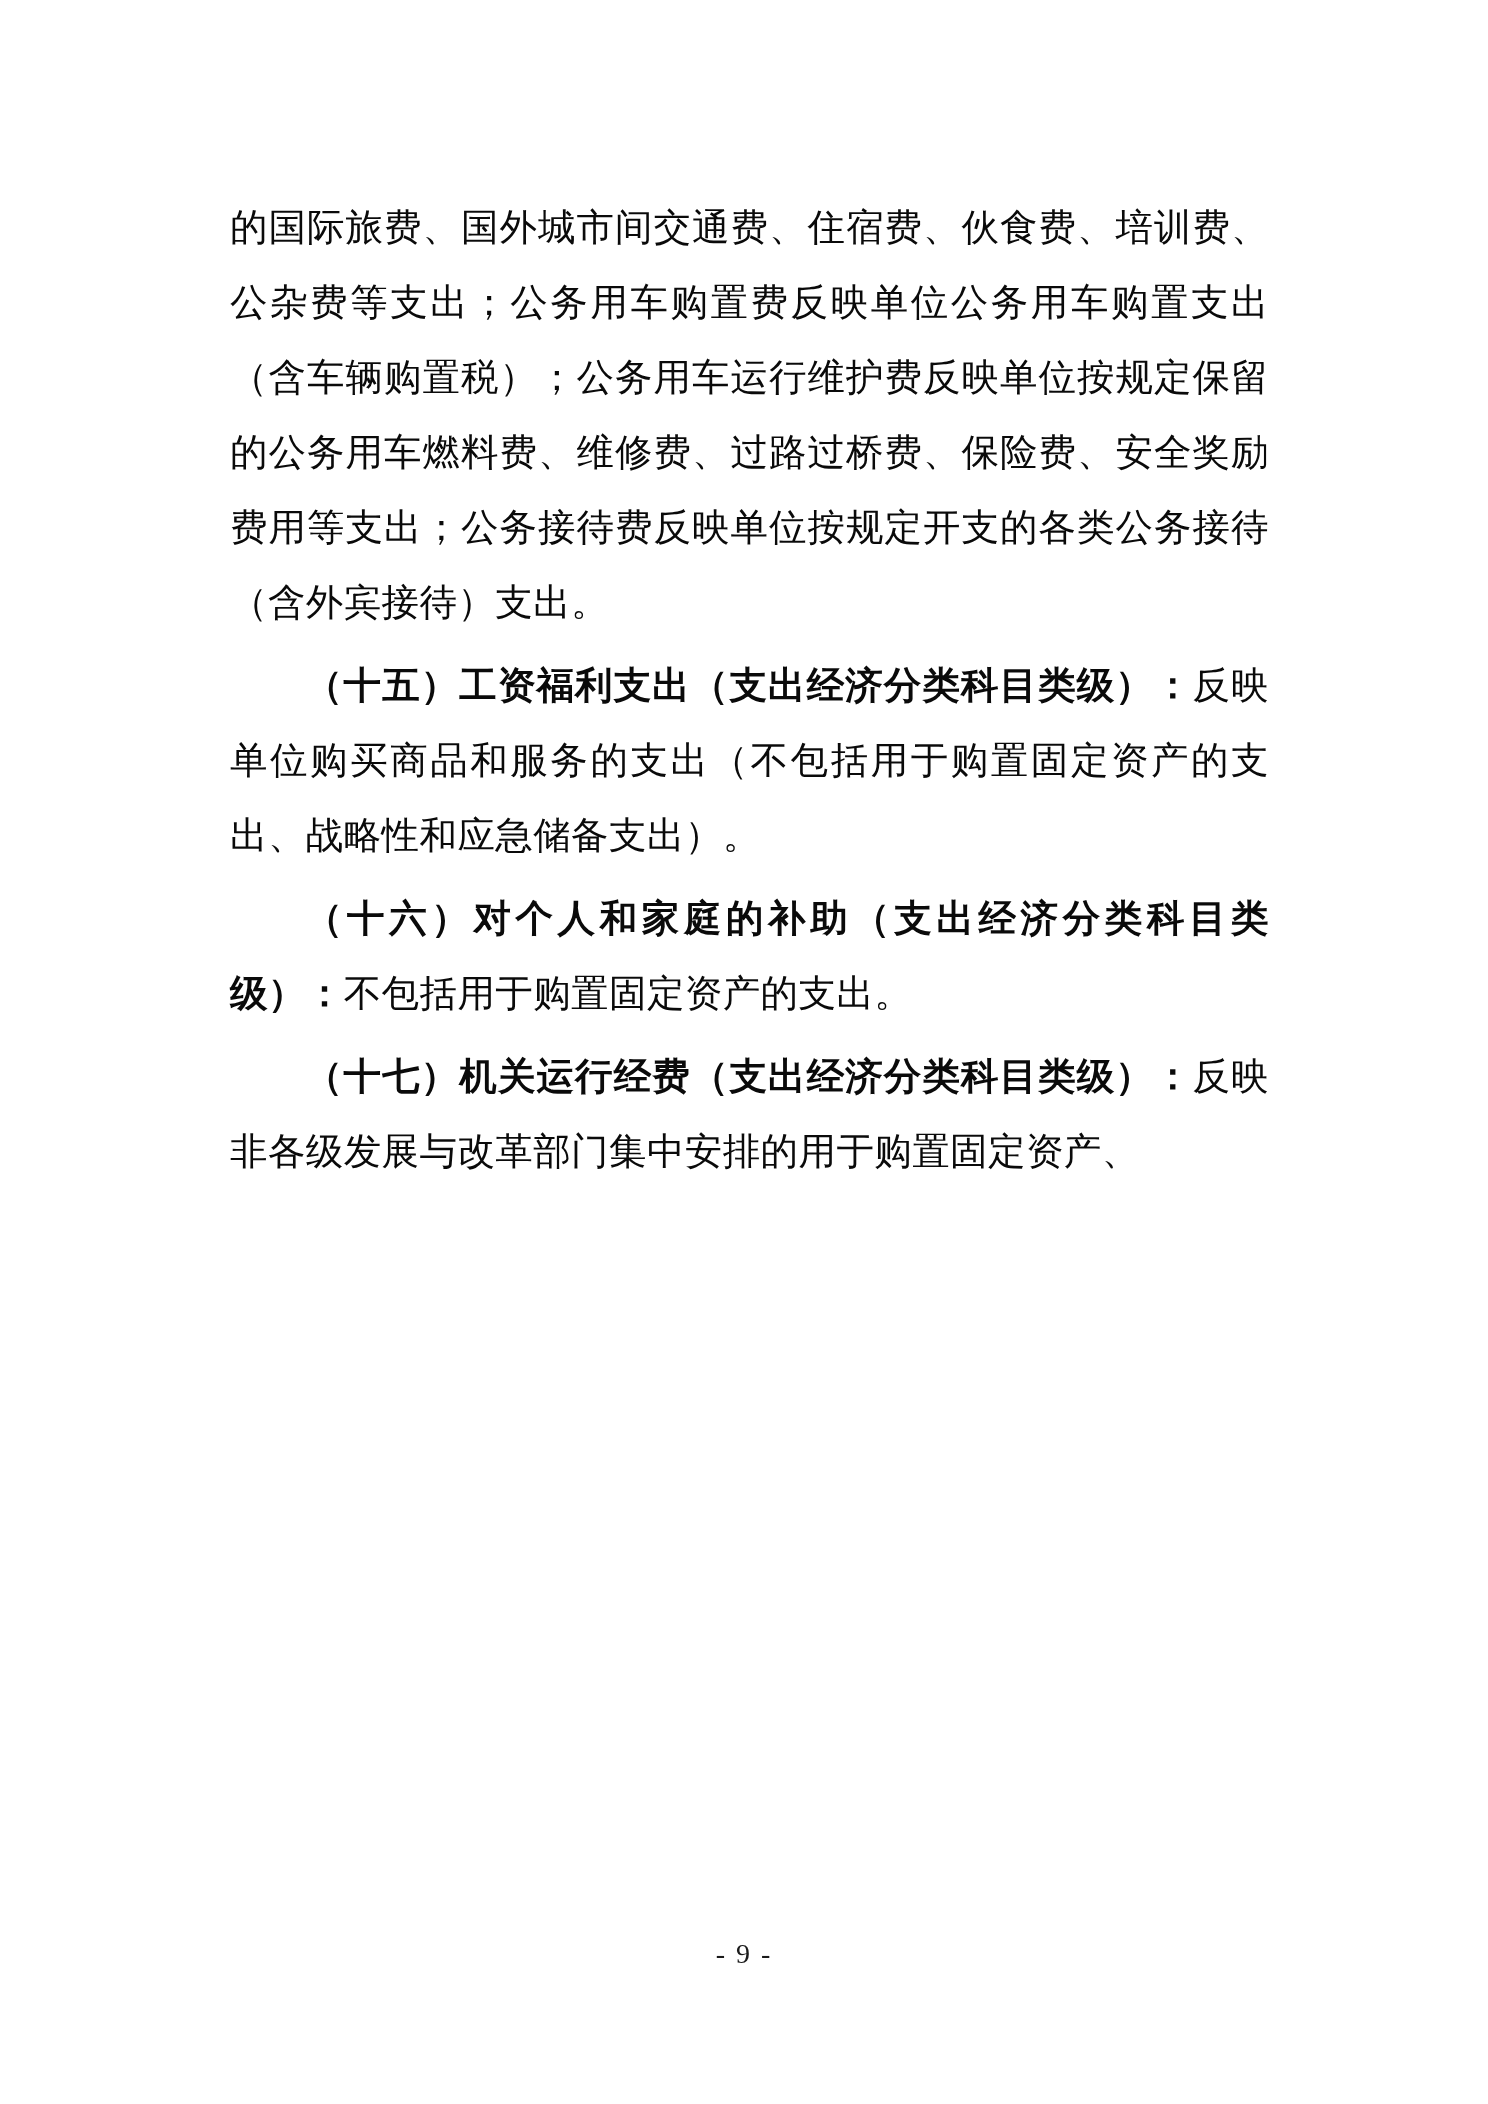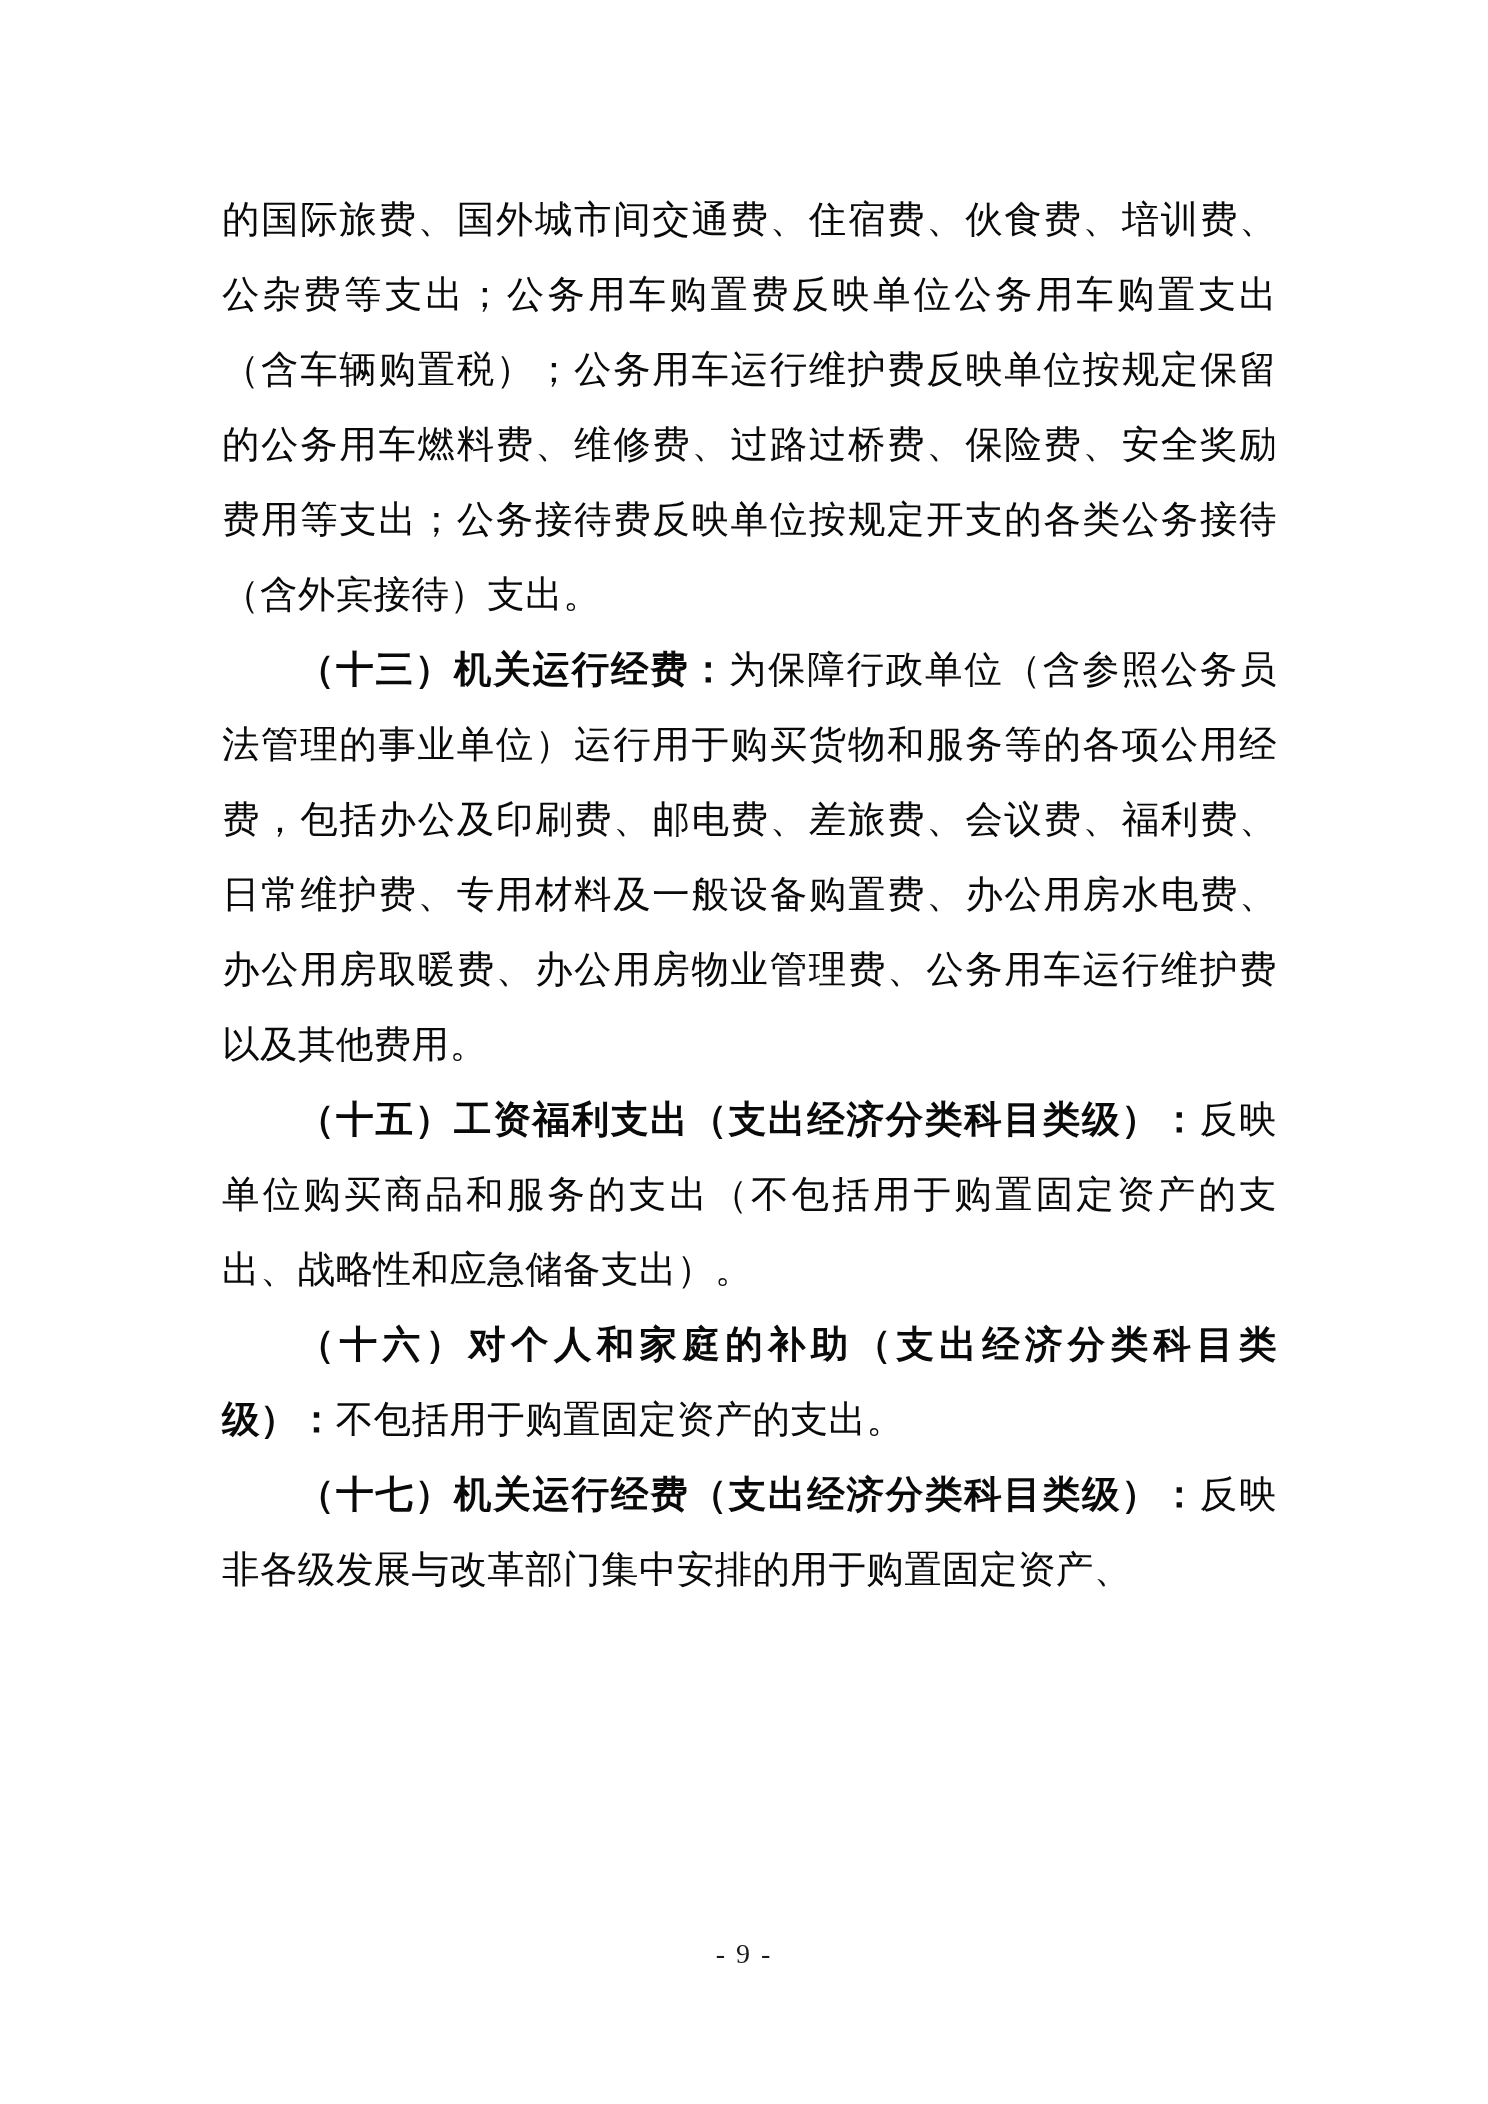--- a/index.html
+++ b/index.html
@@ -16,21 +16,21 @@
     color: #0a0a0a;
     box-sizing: border-box;
   }
   .body-area {
     position: absolute;
     left: 222px;
     top: 182px;
     width: 1055px;
   }
   p {
-    margin: 0;
+    margin: 8px;
     font-size: 37.5px;
     line-height: 75px;
     text-align: justify;
     text-justify: inter-ideograph;
     letter-spacing: 0.4px;
     word-break: break-all;
   }
   p.indent {
     text-indent: 75px;
   }
@@ -48,19 +48,18 @@
     color: #1a1a1a;
     letter-spacing: 2px;
   }
 </style>
 </head>
 <body>
 
 <div class="page">
   <div class="body-area">
       <p class=""><span>的国际旅费、国外城市间交通费、住宿费、伙食费、培训费、公杂费等支出；公务用车购置费反映单位公务用车购置支出（含车辆购置税）；公务用车运行维护费反映单位按规定保留的公务用车燃料费、维修费、过路过桥费、保险费、安全奖励费用等支出；公务接待费反映单位按规定开支的各类公务接待（含外宾接待）支出。</span></p>
-      <p class="indent"><span class="heavy">（十三）机关运行经费：</span><span>为保障行政单位（含参照公务员法管理的事业单位）运行用于购买货物和服务等的各项公用经费，包括办公及印刷费、邮电费、差旅费、会议费、福利费、日常维护费、专用材料及一般设备购置费、办公用房水电费、办公用房取暖费、办公用房物业管理费、公务用车运行维护费以及其他费用。</span></p>
       <p class="indent"><span class="heavy">（十五）工资福利支出（支出经济分类科目类级）：</span><span>反映单位购买商品和服务的支出（不包括用于购置固定资产的支出、战略性和应急储备支出）。</span></p>
       <p class="indent"><span class="heavy">（十六）对个人和家庭的补助（支出经济分类科目类级）：</span><span>不包括用于购置固定资产的支出。</span></p>
       <p class="indent"><span class="heavy">（十七）机关运行经费（支出经济分类科目类级）：</span><span>反映非各级发展与改革部门集中安排的用于购置固定资产、</span></p>
     </div>
   <div class="footer">- 9 -</div>
 </div>
 
 </body></html>

